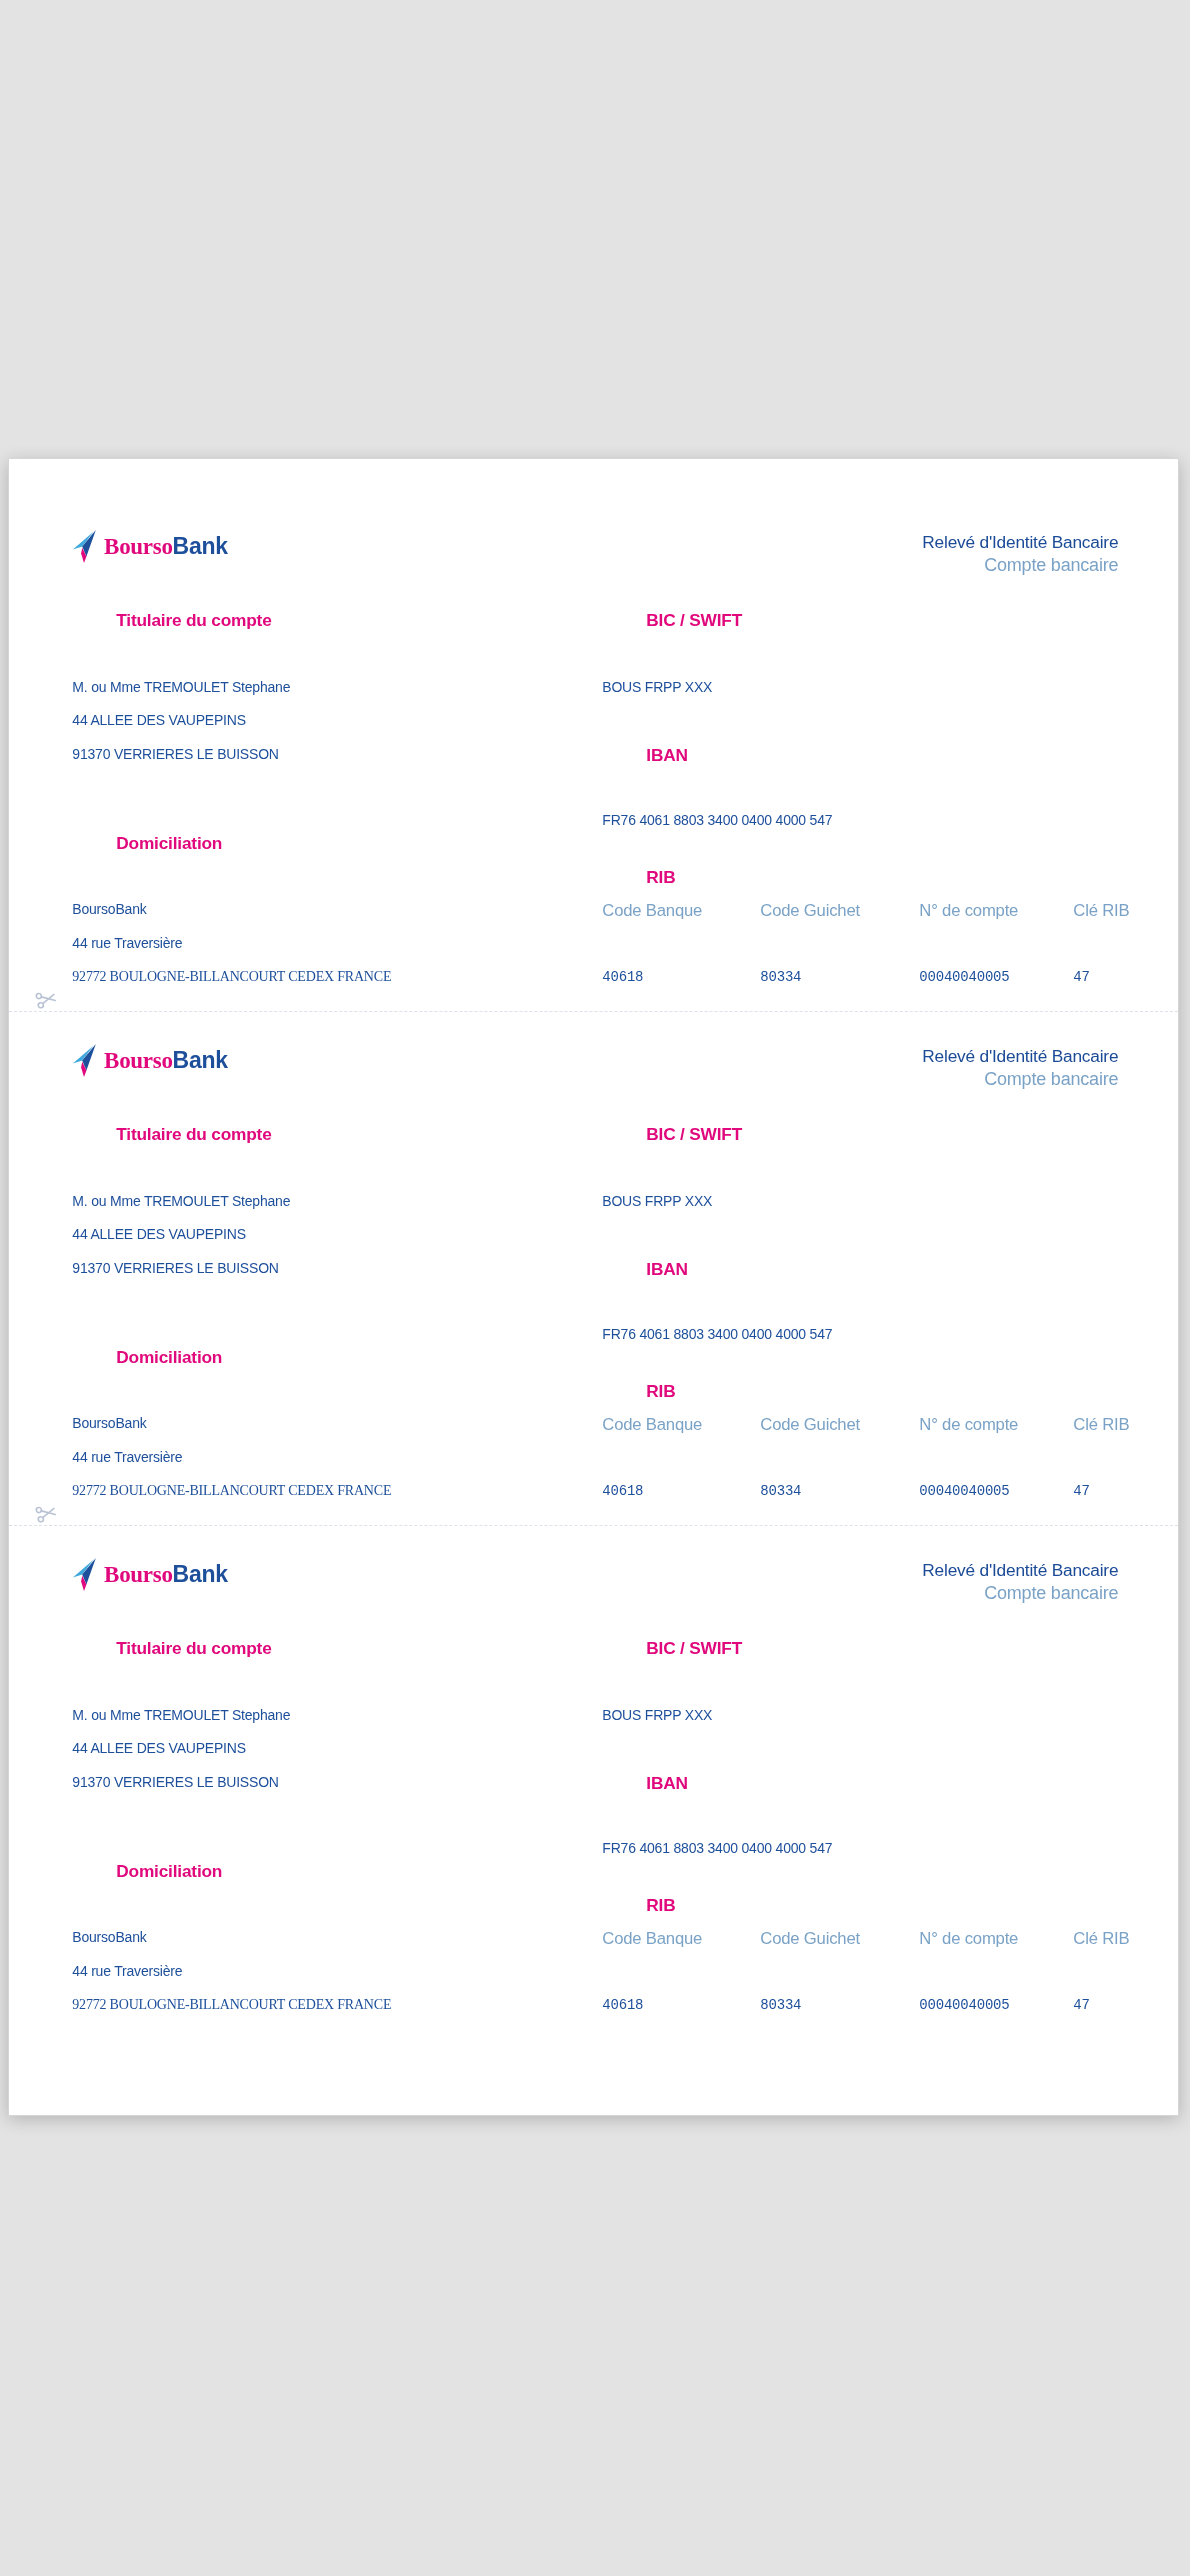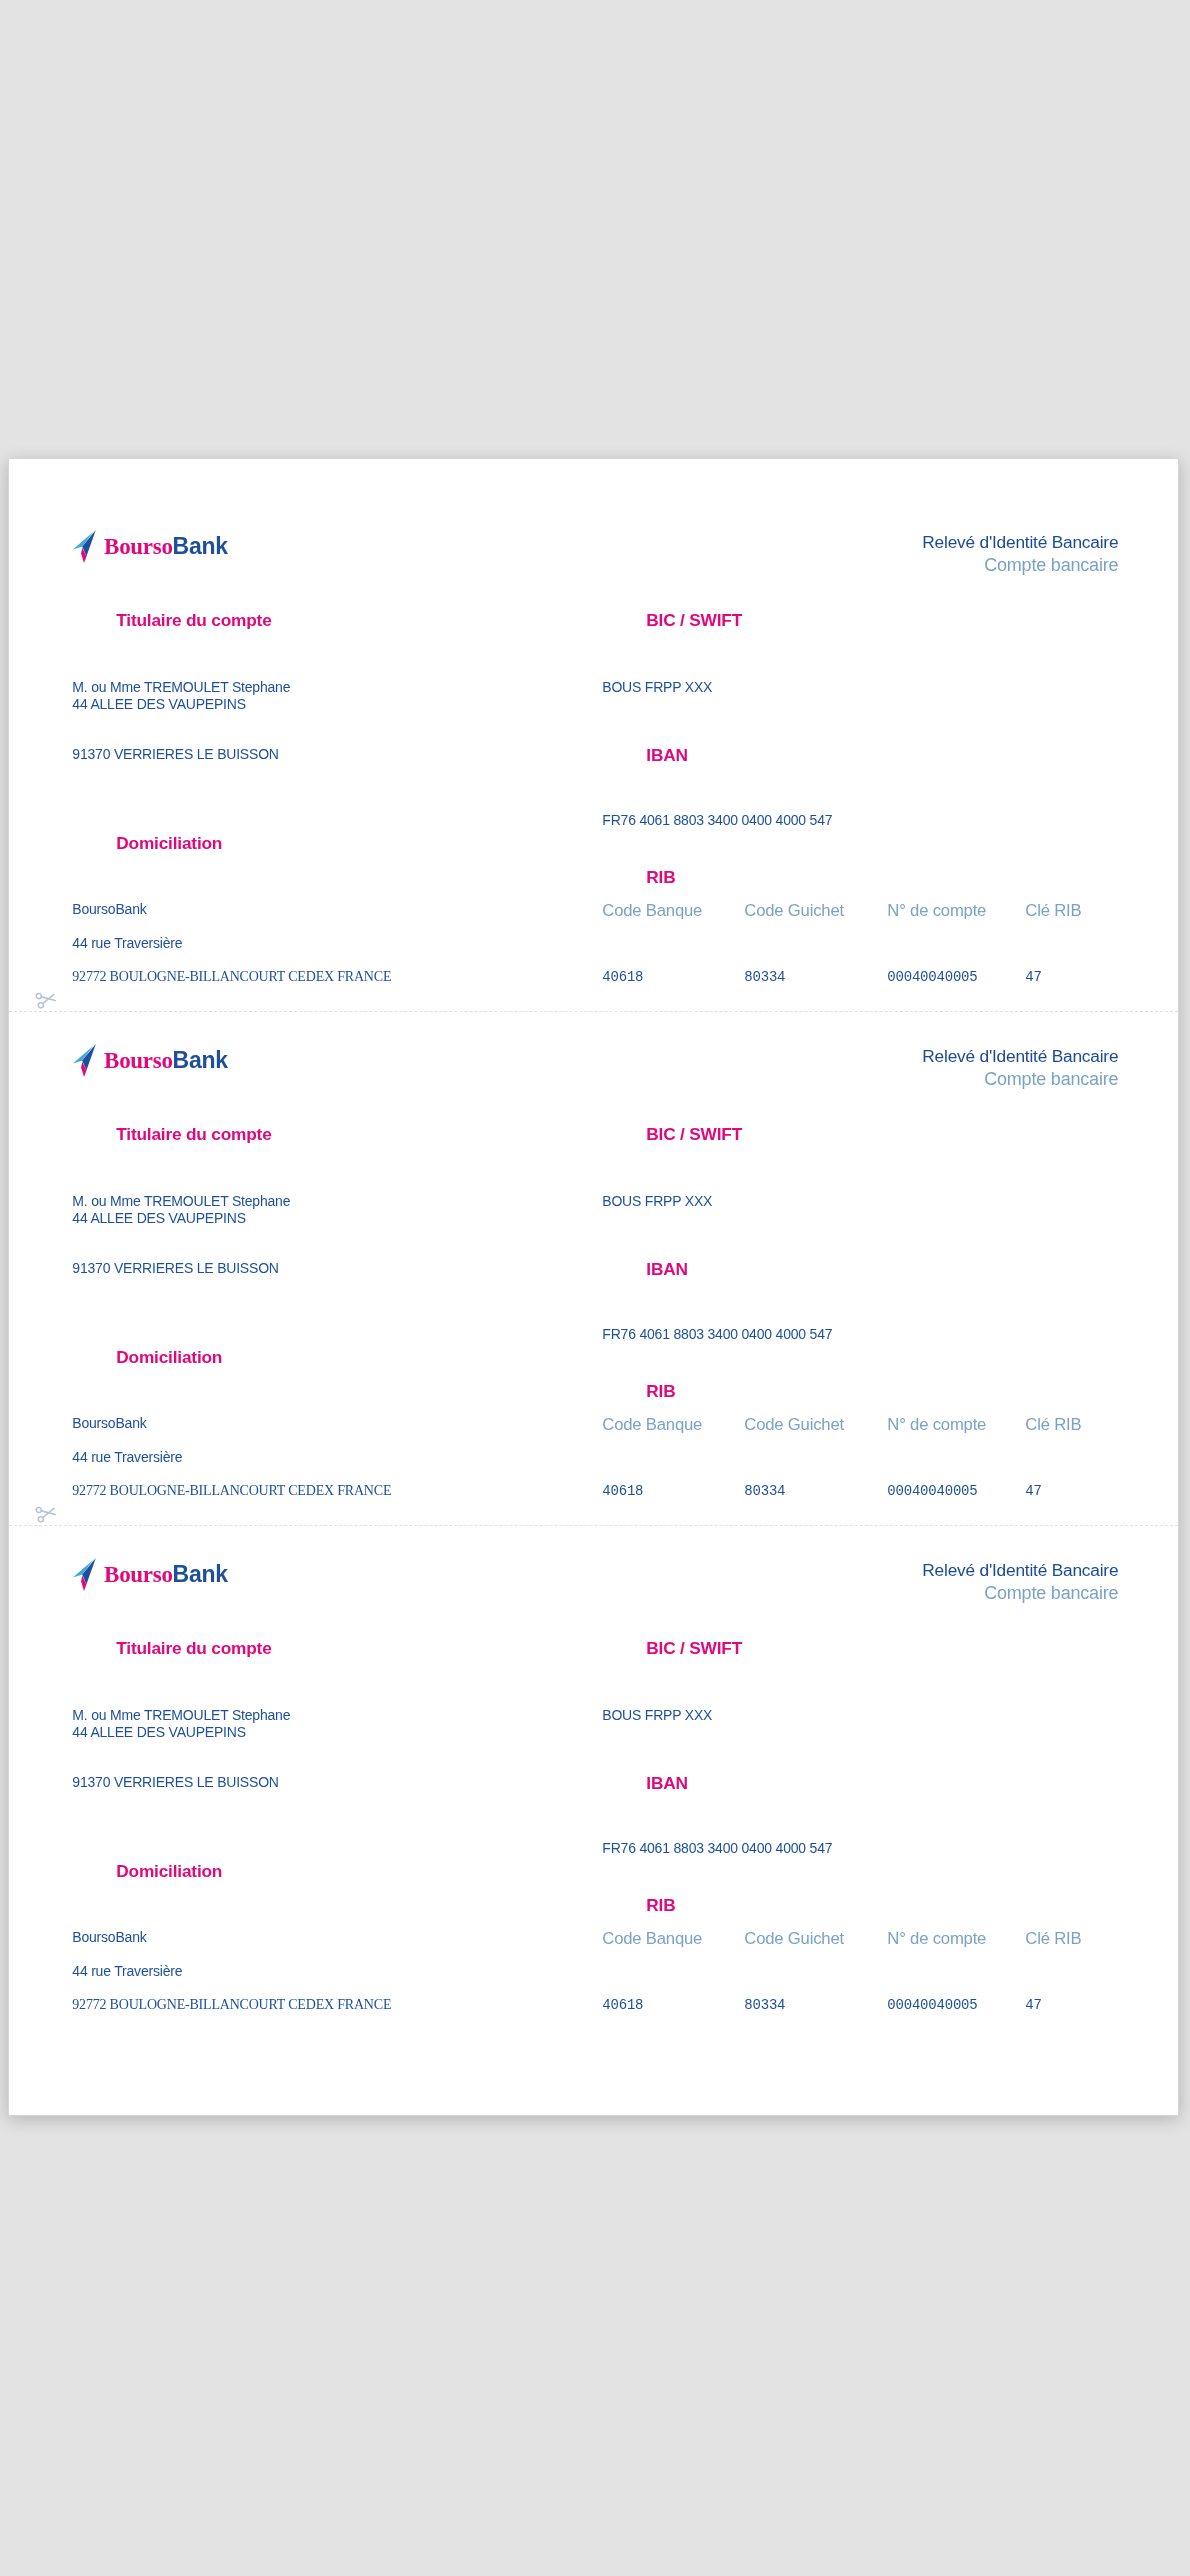--- a/index.html
+++ b/index.html
@@ -89,21 +89,21 @@
     color: #1d4f9b;
     margin-top: 33px;
   }
   .t-lblue {
     font-size: 16.7px;
     color: #7aa2c6;
   }
   
   .holder-label   { left: 0; top: 82px; }
   .holder-name    { left: 0; top: 117px; }
-  .holder-addr1   { left: 0; top: 134px; }
+  .holder-addr1   { left: 0; top: 150px; }
   .holder-addr2   { left: 0; top: 184px; }
   .dom-label      { left: 0; top: 305px; }
   .dom-bank       { left: 0; top: 339px; }
   .dom-street     { left: 0; top: 373px; }
   .dom-city       { left: 0; top: 407px; font-family: Liberation Serif, serif; }
   
   .rcol { left: 530px; }
   .bic-label  { top: 82px; }
   .bic-value  { top: 117px; }
   .iban-label { top: 217px; }
@@ -111,20 +111,21 @@
   .rib-label  { top: 339px; }
   .rib-grid {
     position: absolute;
     left: 530px;
     right: 0;
     display: grid;
     grid-template-columns: 142px 143px 138px auto;
     line-height: 1;
     white-space: nowrap;
     letter-spacing: -0.2px;
+    gap: 16px;
   }
   .rib-headers { top: 373px; }
   .rib-values  { top: 407px; font-family: Liberation Mono, monospace; }
   
   .cutline {
     position: absolute;
     left: 0;
     right: 0;
     top: 481px;
     border-top: 1.2px dashed #dde1e9;

